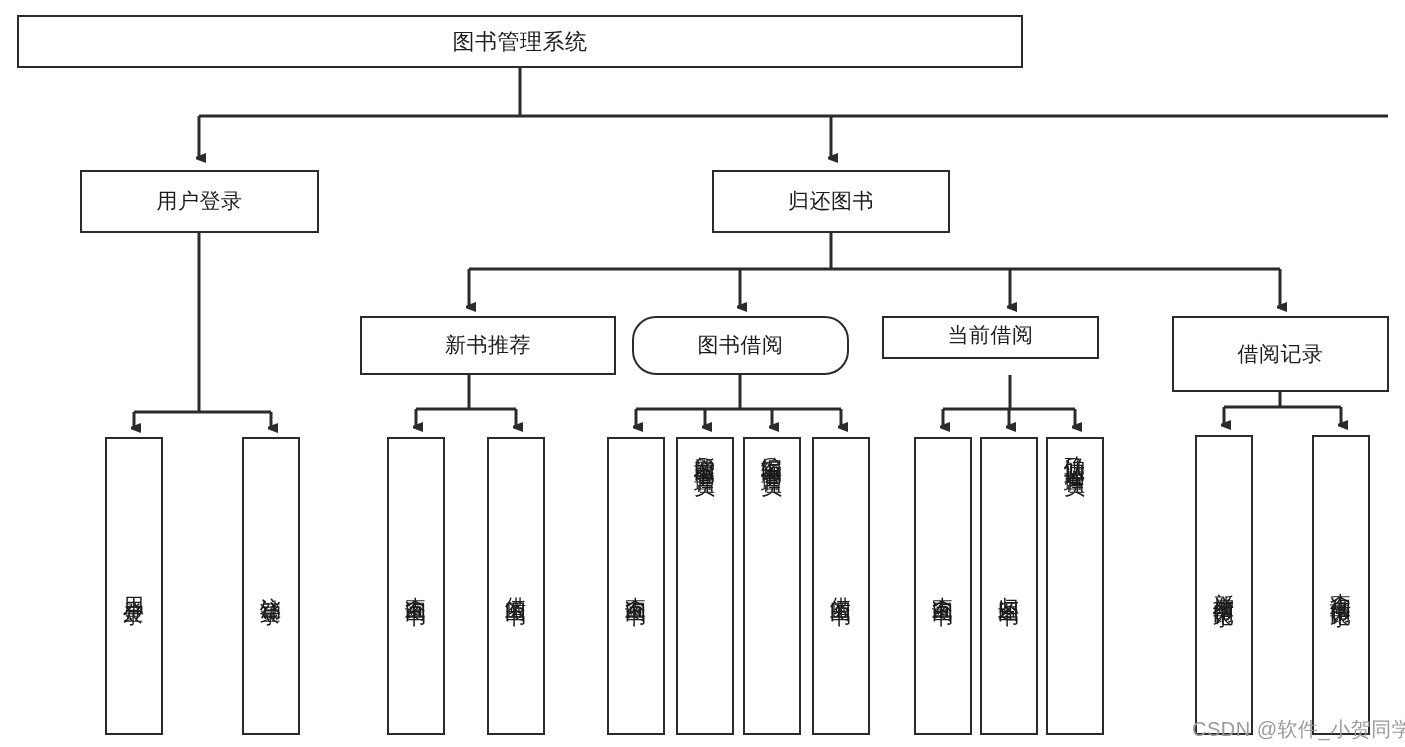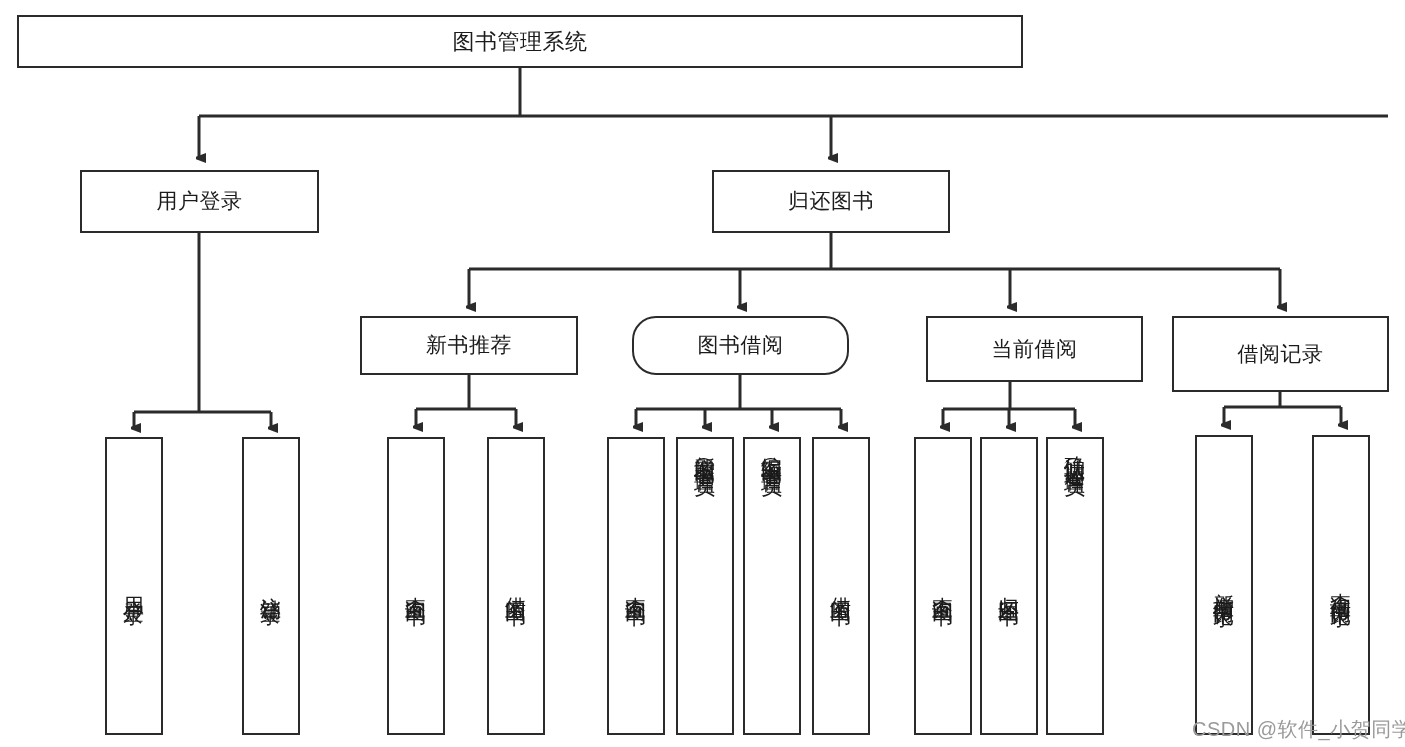--- a/index.html
+++ b/index.html
@@ -129,27 +129,27 @@
     <span class="label">图书管理系统</span>
   </div>
 
   <div class="node" style="left:80px; top:170px; width:239px; height:63px;">
     <span class="label">用户登录</span>
   </div>
   <div class="node" style="left:712px; top:170px; width:238px; height:63px;">
     <span class="label">归还图书</span>
   </div>
 
-  <div class="node" style="left:360px; top:316px; width:218px; height:59px;">
+  <div class="node" style="left:360px; top:316px; width:256px; height:59px;">
     <span class="label">新书推荐</span>
   </div>
   <div class="node" style="left:632px; top:316px; width:217px; height:59px;border-radius:24px;">
     <span class="label">图书借阅</span>
   </div>
-  <div class="node" style="left:926px; top:316px; width:217px; height:66px;">
+  <div class="node" style="left:882px; top:316px; width:217px; height:43px;font-family:Liberation Mono, monospace;">
     <span class="label">当前借阅</span>
   </div>
   <div class="node" style="left:1172px; top:316px; width:217px; height:76px;">
     <span class="label">借阅记录</span>
   </div>
 
   <div class="node vertical mid" style="left:105px; top:437px; width:58px; height:298px;">
     <span class="label">用户登录</span>
   </div>
   <div class="node vertical mid" style="left:242px; top:437px; width:58px; height:298px;">

